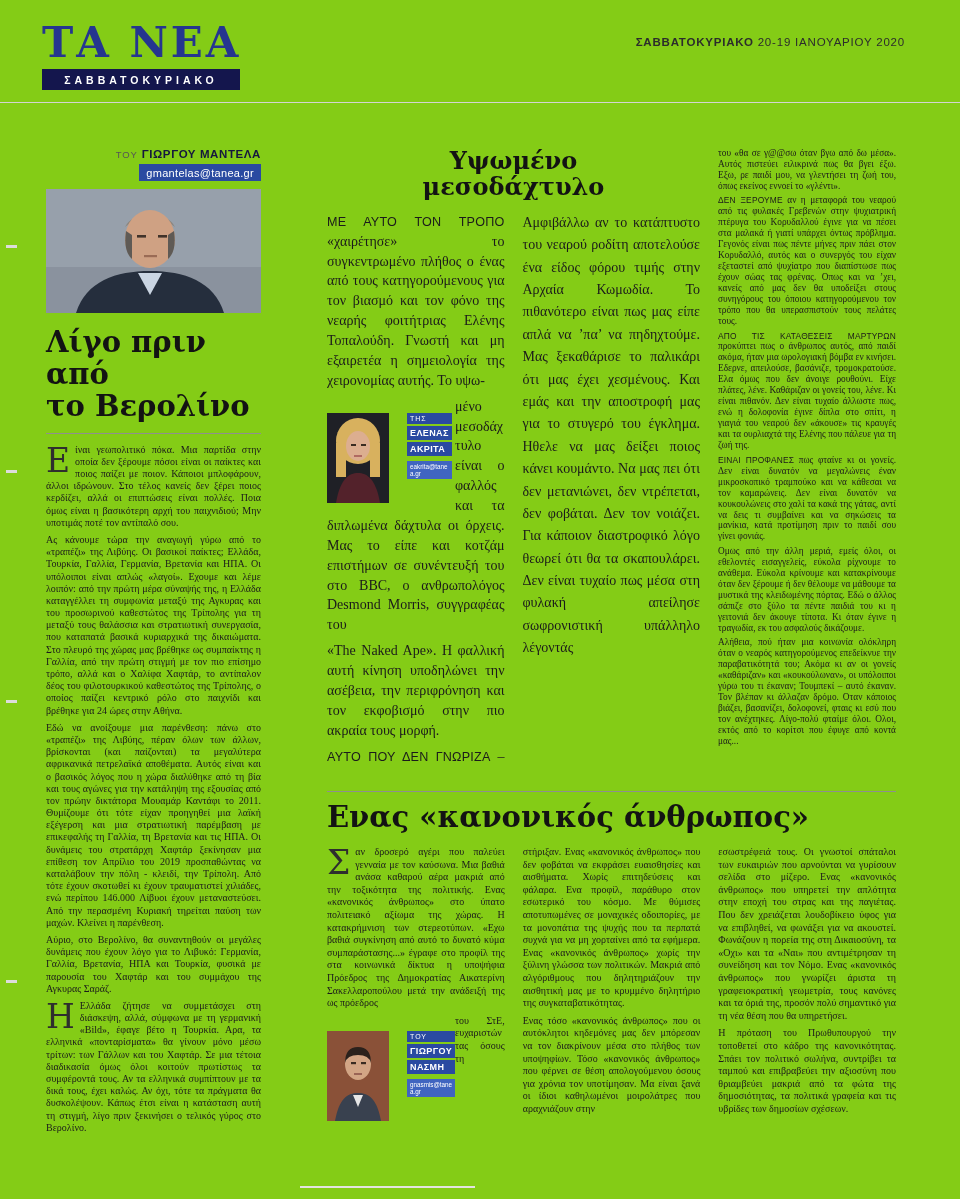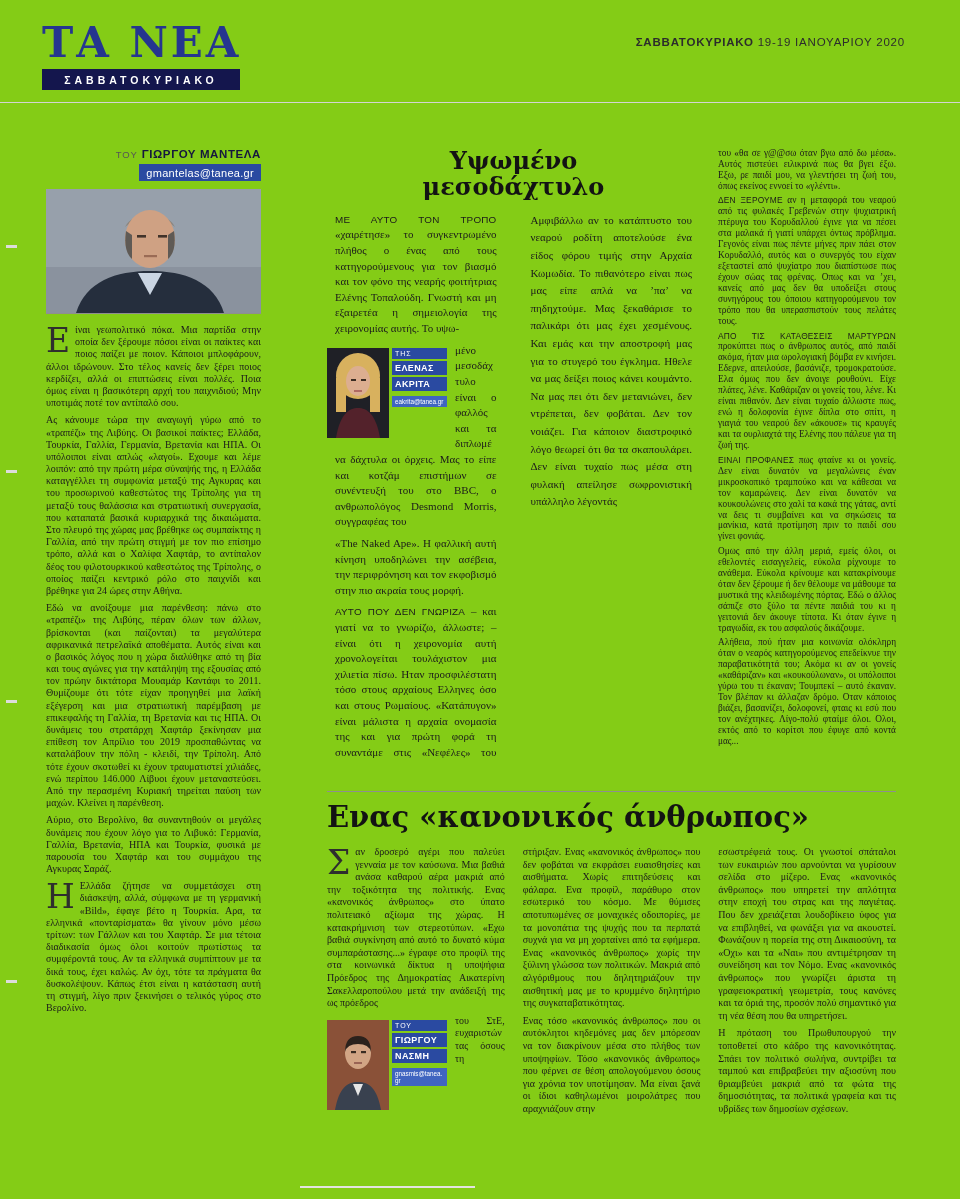--- a/index.html
+++ b/index.html
@@ -48,27 +48,27 @@
   .col1 .body-text p { font-size:10px; line-height:1.22; }
 
   
   .article2 { height:642px; display:flex; gap:18px; overflow:hidden; }
   .a2-left { width:373px; flex:none; }
   .a2-title { text-align:center; font-family:"DejaVu Serif", serif; font-weight:bold; font-size:24px;
               line-height:1.08; margin:0 0 12px; color:var(--headline-ink); }
   .a2-title span { display:block; }
   .a2-cols { display:flex; gap:18px; height:552px; overflow:hidden; }
   .a2-colA, .a2-colB { flex:1; }
-  .a2-colA p, .a2-colB p { font-size:11px; line-height:1.42; margin:0 8px 6px; }
+  .a2-colA p, .a2-colB p { font-size:14px; line-height:1.42; margin:0 0 6px; }
   .a2-colB p { line-height:1.6; }
   .a2-colC { flex:1; overflow:hidden; }
   .a2-colC p { font-size:9.3px; line-height:1.18; margin:0 0 3.5px; }
 
   
-  .inset { float:left; width:120px; margin:5px 8px 3px 0; display:flex; }
+  .inset { float:left; width:120px; margin:16px 8px 3px 0; display:flex;gap:15px; }
   .inset-photo { width:62px; flex:none; }
   .inset-photo svg { display:block; width:62px; height:90px; }
   .inset-by { flex:1; padding-left:3px; display:flex; flex-direction:column; gap:2px;
               font-family:"Liberation Sans", sans-serif; }
   .chip { background:var(--byline-blue); color:#fff; padding:2px 3px; }
   .chip.pre { font-size:7px; letter-spacing:1px; }
   .chip.nm { font-size:9px; font-weight:bold; letter-spacing:0.4px; }
   .chip.em { background:var(--byline-blue-light); font-size:6.3px; margin-top:3px; word-break:break-all; }
 
   .divider { border-top:1px solid #8f8f8f; margin:12px 0 8px; }
@@ -85,21 +85,21 @@
 
 <div class="page">
 
   <header>
     <div class="masthead-logo">
       <div class="logo-text">ΤΑ ΝΕΑ</div>
       <div class="edition-banner">ΣΑΒΒΑΤΟΚΥΡΙΑΚΟ</div>
     </div>
     <div class="dateline">
       <span class="dl-label">ΣΑΒΒΑΤΟΚΥΡΙΑΚΟ</span>
-      <span class="dl-rest">19-19 ΙΑΝΟΥΑΡΙΟΥ 2020</span>
+      <span class="dl-rest">20-19 ΙΑΝΟΥΑΡΙΟΥ 2020</span>
     </div>
     <div class="header-rule"></div>
   </header>
 
   <div class="foldmark fm1"></div>
   <div class="foldmark fm2"></div>
   <div class="foldmark fm3"></div>
   <div class="foldmark fm4"></div>
   <div class="bottommark"></div>
 
@@ -122,20 +122,24 @@
           <path d="M80,42 q-3,20 6,28 l0,-24 z" fill="#5f5a55"></path>
           <path d="M128,42 q3,20 -6,28 l0,-24 z" fill="#5f5a55"></path>
           <rect x="91" y="46" width="9" height="2.6" fill="#41332a"></rect>
           <rect x="112" y="46" width="9" height="2.6" fill="#41332a"></rect>
           <rect x="98" y="66" width="13" height="2.2" fill="#9a6b55"></rect>
           <path d="M30,124 C40,92 70,82 104,82 C138,82 168,92 178,124 Z" fill="#252e3d"></path>
           <path d="M92,84 L104,106 L116,84 Z" fill="#c9d4e2"></path>
         </svg>
       </div>
 
+      <h1 class="a1-title">
+        <span>Λίγο πριν από</span>
+        <span>το Βερολίνο</span>
+      </h1>
       <div class="a1-rule"></div>
 
       <div class="body-text">
         <p><span class="dropcap">Ε</span><span>ίναι γεωπολιτικό πόκα. Μια παρτίδα στην οποία δεν ξέρουμε πόσοι είναι οι παίκτες και ποιος παίζει με ποιον. Κάποιοι μπλοφάρουν, άλλοι ιδρώνουν. Στο τέλος κανείς δεν ξέρει ποιος κερδίζει, αλλά οι επιπτώσεις είναι πολλές. Ποια όμως είναι η βασικότερη αρχή του παιχνιδιού; Μην υποτιμάς ποτέ τον αντίπαλό σου.</span></p>
         <p><span>Ας κάνουμε τώρα την αναγωγή γύρω από το «τραπέζι» της Λιβύης. Οι βασικοί παίκτες; Ελλάδα, Τουρκία, Γαλλία, Γερμανία, Βρετανία και ΗΠΑ. Οι υπόλοιποι είναι απλώς «λαγοί». Εχουμε και λέμε λοιπόν: από την πρώτη μέρα σύναψής της, η Ελλάδα καταγγέλλει τη συμφωνία μεταξύ της Αγκυρας και του προσωρινού καθεστώτος της Τρίπολης για τη μεταξύ τους θαλάσσια και στρατιωτική συνεργασία, που καταπατά βασικά κυριαρχικά της δικαιώματα. Στο πλευρό της χώρας μας βρέθηκε ως συμπαίκτης η Γαλλία, από την πρώτη στιγμή με τον πιο επίσημο τρόπο, αλλά και ο Χαλίφα Χαφτάρ, το αντίπαλον δέος του φιλοτουρκικού καθεστώτος της Τρίπολης, ο οποίος παίζει κεντρικό ρόλο στο παιχνίδι και βρέθηκε για 24 ώρες στην Αθήνα.</span></p>
         <p><span>Εδώ να ανοίξουμε μια παρένθεση: πάνω στο «τραπέζι» της Λιβύης, πέραν όλων των άλλων, βρίσκονται (και παίζονται) τα μεγαλύτερα αφρικανικά πετρελαϊκά αποθέματα. Αυτός είναι και ο βασικός λόγος που η χώρα διαλύθηκε από τη βία και τους αγώνες για την κατάληψη της εξουσίας από τον πρώην δικτάτορα Μουαμάρ Καντάφι το 2011. Θυμίζουμε ότι τότε είχαν προηγηθεί μια λαϊκή εξέγερση και μια στρατιωτική παρέμβαση με επικεφαλής τη Γαλλία, τη Βρετανία και τις ΗΠΑ. Οι δυνάμεις του στρατάρχη Χαφτάρ ξεκίνησαν μια επίθεση τον Απρίλιο του 2019 προσπαθώντας να καταλάβουν την πόλη - κλειδί, την Τρίπολη. Από τότε έχουν σκοτωθεί κι έχουν τραυματιστεί χιλιάδες, ενώ περίπου 146.000 Λίβυοι έχουν μεταναστεύσει. Από την περασμένη Κυριακή τηρείται παύση των μαχών. Κλείνει η παρένθεση.</span></p>
         <p><span>Αύριο, στο Βερολίνο, θα συναντηθούν οι μεγάλες δυνάμεις που έχουν λόγο για το Λιβυκό: Γερμανία, Γαλλία, Βρετανία, ΗΠΑ και Τουρκία, φυσικά με παρουσία του Χαφτάρ και του συμμάχου της Αγκυρας Σαράζ.</span></p>
         <p><span class="dropcap">Η</span><span> Ελλάδα ζήτησε να συμμετάσχει στη διάσκεψη, αλλά, σύμφωνα με τη γερμανική «Bild», έφαγε βέτο η Τουρκία. Αρα, τα ελληνικά «πονταρίσματα» θα γίνουν μόνο μέσω τρίτων: των Γάλλων και του Χαφτάρ. Σε μια τέτοια διαδικασία όμως όλοι κοιτούν πρωτίστως τα συμφέροντά τους. Αν τα ελληνικά συμπίπτουν με τα δικά τους, έχει καλώς. Αν όχι, τότε τα πράγματα θα δυσκολέψουν. Κάπως έτσι είναι η κατάσταση αυτή τη στιγμή, λίγο πριν ξεκινήσει ο τελικός γύρος στο Βερολίνο.</span></p>
       </div>
     </aside>

